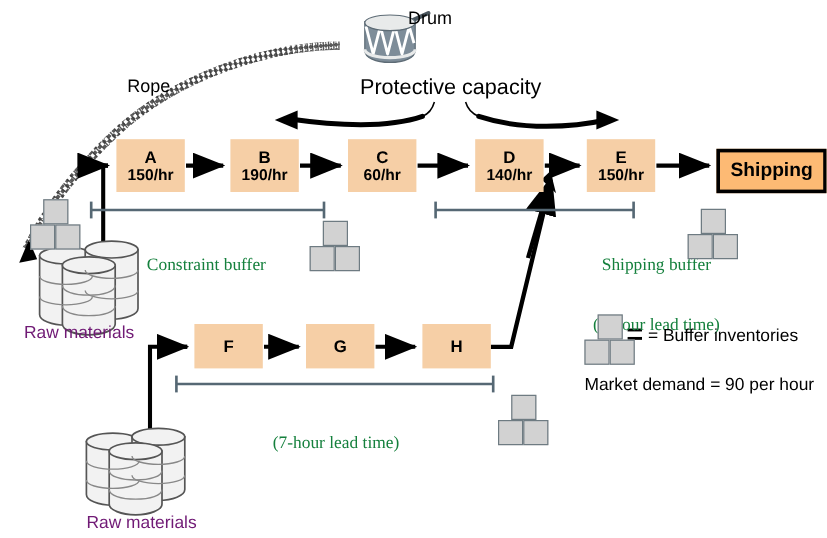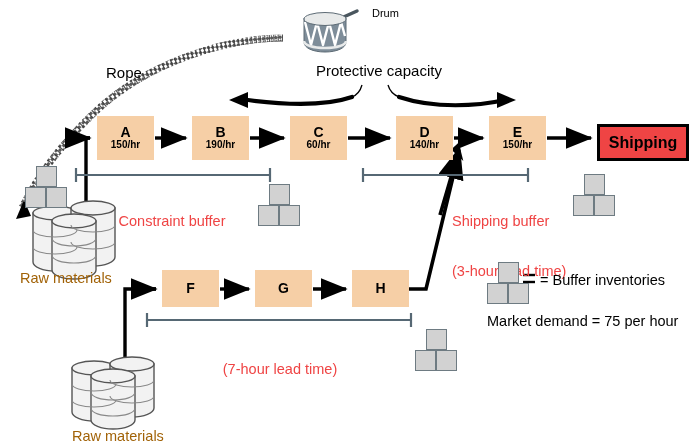--- a/index.html
+++ b/index.html
@@ -26,55 +26,56 @@
     background: #F6CFA6;
     display: flex;
     flex-direction: column;
     align-items: center;
     justify-content: center;
     font-weight: bold;
     color: #000;
     line-height: 1.05;
   }
   .proc-box .pb-label { font-size: 14px; }
-  .proc-box .pb-rate  { font-size: 10px; }
+  .proc-box .pb-rate  { font-size: 13px; }
   .ship-box {
     position: absolute;
-    background: #ef4444;
+    background: #fdba74;
     border: 3px solid #000;
     display: flex;
     align-items: center;
     justify-content: center;
     font-weight: bold;
     font-size: 16px;
     color: #000;
   }
   .txt {
     position: absolute;
     color: #000;
     white-space: pre;
   }
   .buf-caption {
     position: absolute;
     text-align: center;
     font-size: 14.5px;
-    color: #ef4444;
+    color: #15803d;
     line-height: 1.15;
     white-space: pre;
+    font-family: Liberation Serif, serif;
   }
   .legend-txt {
     position: absolute;
     font-size: 14.5px;
     color: #000;
     white-space: pre;
   }
   .rm-label {
     position: absolute;
     font-size: 14.5px;
-    color: #a16207;
+    color: #701a75;
     white-space: pre;
     text-align: right;
   }
   .blocks {
     position: absolute;
   }
   .blocks .blk {
     position: absolute;
     background: #D2D2D2;
     border: 1.5px solid #6E7B82;
@@ -247,29 +248,29 @@
   <div class="proc-box" style="left:352px; top:270px; width:57px; height:37px;">
     <span class="pb-label">H</span>
   </div>
 
   <div class="ship-box" style="left:597px; top:124px; width:86px; height:31px;">
     <span>Shipping</span>
   </div>
 
   <div class="txt" style="left:106px; top:48px; font-size:15px;margin-top:16px;">Rope</div>
 
-  <div class="txt" style="left:372px; top:7px; font-size:11px;text-align:center;">Drum</div>
-
-  <div class="txt" style="left:316px; top:62px; font-size:15px;">Protective capacity</div>
+  <div class="txt" style="left:340px; top:7px; font-size:15px;text-align:center;">Drum</div>
+
+  <div class="txt" style="left:300px; top:62px; font-size:18px;">Protective capacity</div>
 
   <div class="buf-caption" style="left:72px; top:180px; width:200px;">
     <div>Constraint buffer</div>
   </div>
 
-  <div class="buf-caption" style="left:452px; top:180px; width:190px; text-align:left;">
+  <div class="buf-caption" style="left:452px; top:180px; width:190px; text-align:center;">
     <div>Shipping buffer</div>
     <div>(3-hour lead time)</div>
   </div>
 
   <div class="buf-caption" style="left:180px; top:328px; width:200px;">
     <div>(7-hour lead time)</div>
   </div>
 
   <div class="rm-label" style="left:20px; top:270px;">Raw materials</div>
   <div class="rm-label" style="left:72px; top:428px;">Raw materials</div>
@@ -299,15 +300,15 @@
   </div>
 
   <div class="blocks" style="left:487px; top:262px; width:44px; height:42px;">
     <div class="blk" style="left:11px; top:0;   width:21px; height:21px;"></div>
     <div class="blk" style="left:0;   top:21px; width:21px; height:21px;"></div>
     <div class="blk" style="left:21px; top:21px; width:21px; height:21px;"></div>
   </div>
 
   <div class="legend-txt" style="left:540px; top:272px;">= Buffer inventories</div>
 
-  <div class="legend-txt" style="left:487px; top:313px;">Market demand = 75 per hour</div>
+  <div class="legend-txt" style="left:487px; top:313px;">Market demand = 90 per hour</div>
 
 </div>
 
 </body></html>

